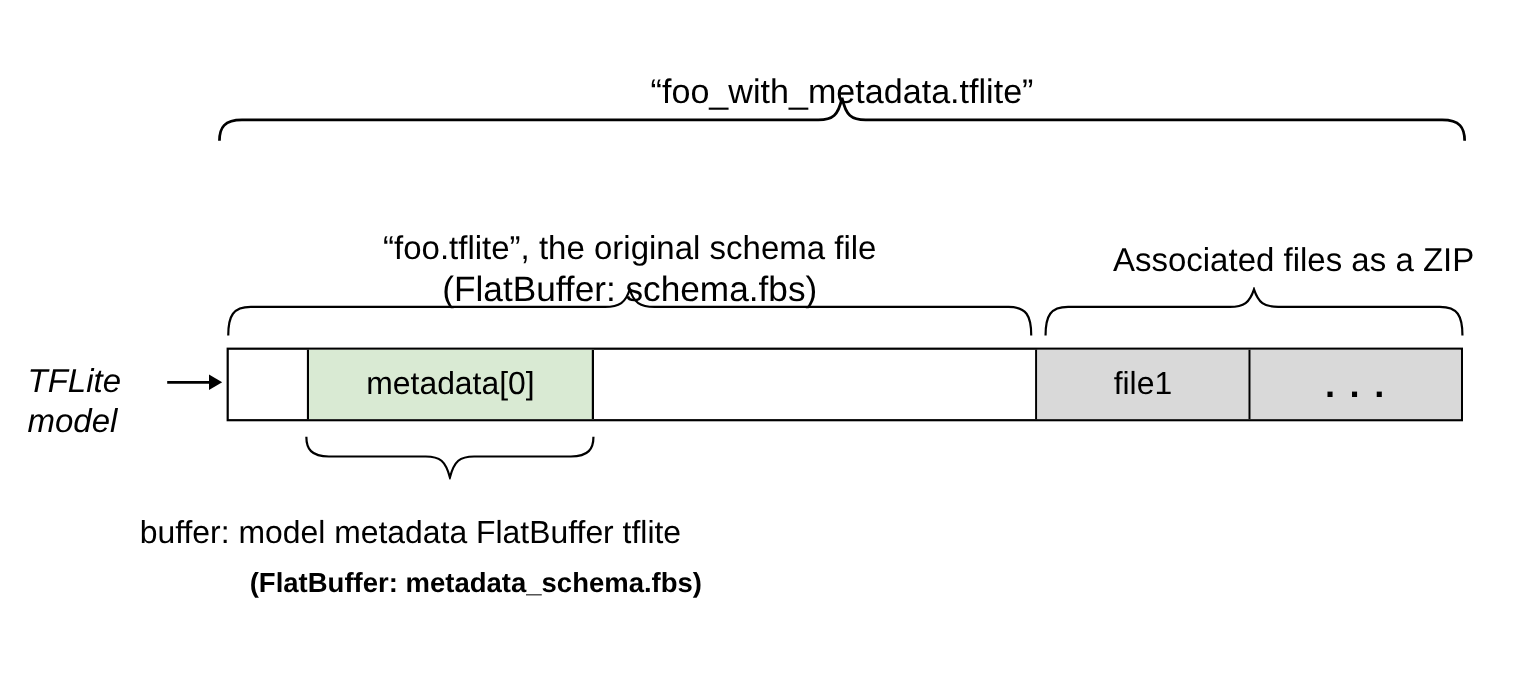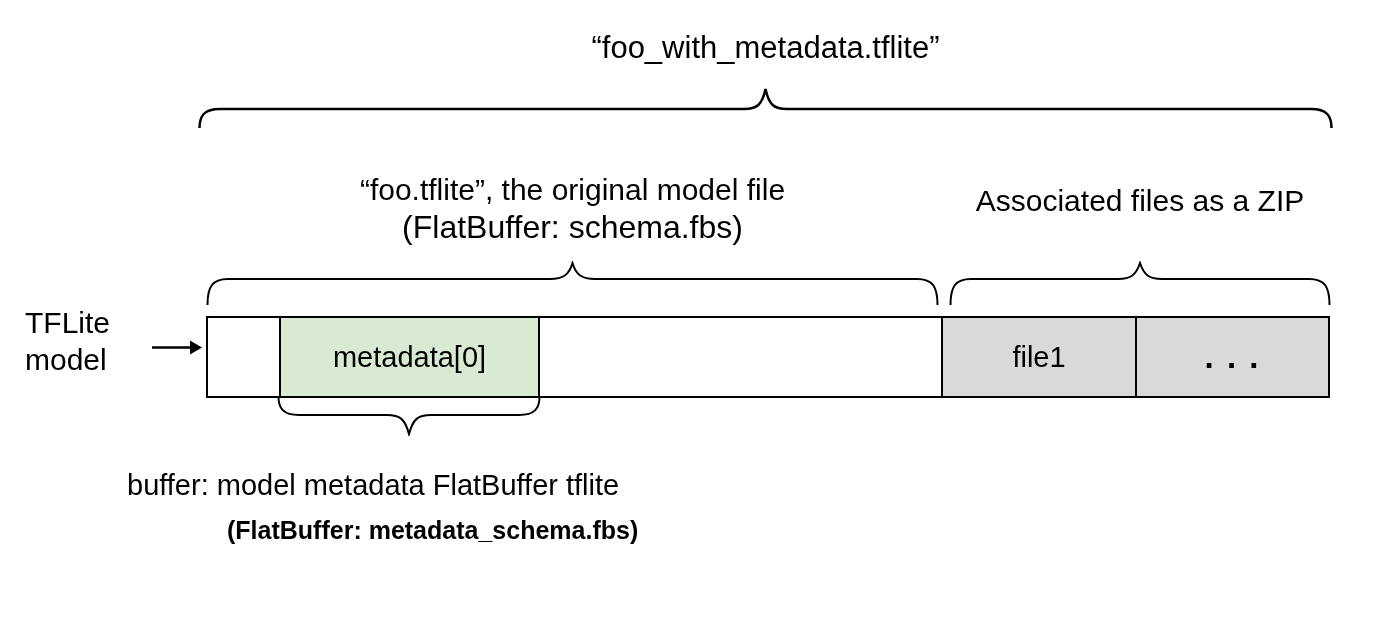--- a/index.html
+++ b/index.html
@@ -5,43 +5,43 @@
   html,body{margin:0;padding:0;background:#fff;}
   .canvas{
     position:relative;
     width:1382px;height:621px;
     background:var(--bg,#ffffff);
     font-family:"Liberation Sans", sans-serif;
     color:#000;
     overflow:hidden;
   }
   .abs{position:absolute;}
-  .center{text-align:center;}
+  .center{text-align:center;margin-top:36px;}
   .nowrap{white-space:nowrap;}
 
   .file-title{left:198px;top:30px;width:1135px;font-size:31px;}
   .brace{display:block;}
   .brace path{fill:none;stroke:var(--stroke,#000);}
   .top-brace{left:198px;top:87px;}
   .model-brace{left:206px;top:261px;}
   .zip-brace{left:949px;top:261px;}
   .under-brace{left:277px;top:396px;}
 
   .model-section{left:206px;top:172px;width:733px;}
   .model-section .main{font-size:30px;line-height:36px;}
   .model-section .sub{font-size:32px;line-height:30px;margin-top:4px;}
-  .zip-section{left:949px;top:184px;width:382px;font-size:30px;}
+  .zip-section{left:985px;top:184px;width:382px;font-size:30px;}
 
-  .side-label{left:25px;top:304px;font-size:30px;line-height:37px;}
+  .side-label{left:25px;top:328px;font-size:30px;line-height:37px;font-style:italic;}
   .arrow-svg{left:150px;top:337px;}
   .arrow-svg line{stroke:#000;stroke-width:2.5px;}
   .arrow-svg polygon{fill:#000;}
 
   .bar{
-    left:206px;top:316px;width:1124px;height:82px;
+    left:206px;top:316px;width:1124px;height:67px;
     border:2px solid var(--stroke,#000);
     box-sizing:border-box;
     display:flex;
   }
   .seg{
     box-sizing:border-box;
     display:flex;align-items:center;justify-content:center;
     font-size:29px;
     height:100%;
   }
@@ -58,21 +58,21 @@
 
 <div class="canvas">
 
   <div class="abs center nowrap file-title">“foo_with_metadata.tflite”</div>
 
   <svg class="abs brace top-brace" width="1135" height="42" viewBox="0 0 1135 42">
     <path stroke-width="2.5" d="M 1.5,41 C 1.5,29 6,22 22,22 L 546,22 C 559,22 564,18 567.5,2 C 571,18 576,22 589,22 L 1113,22 C 1129,22 1133.5,29 1133.5,41"></path>
   </svg>
 
   <div class="abs center model-section">
-    <div class="main nowrap">“foo.tflite”, the original model file</div>
+    <div class="main nowrap">“foo.tflite”, the original schema file</div>
     <div class="sub nowrap">(FlatBuffer: schema.fbs)</div>
   </div>
 
   <div class="abs center nowrap zip-section">Associated files as a ZIP</div>
 
   <svg class="abs brace model-brace" width="733" height="45" viewBox="0 0 733 45">
     <path stroke-width="2" d="M 1.5,44 C 1.5,26 6,18 22,18 L 344,18 C 357,18 363,14 366.5,2 C 370,14 376,18 389,18 L 711,18 C 727,18 731.5,26 731.5,44"></path>
   </svg>
 
   <svg class="abs brace zip-brace" width="382" height="45" viewBox="0 0 382 45">

